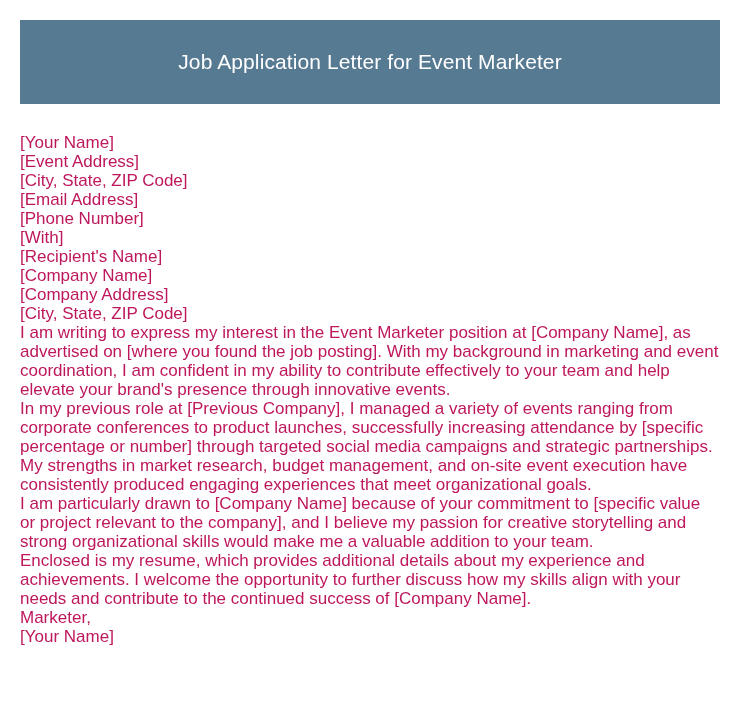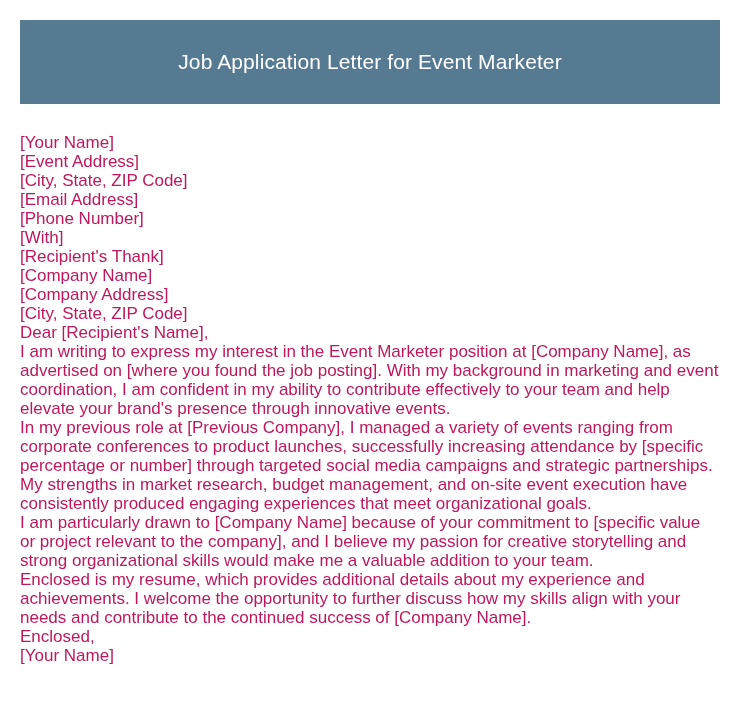--- a/index.html
+++ b/index.html
@@ -51,24 +51,23 @@
   <h1>Job Application Letter for Event Marketer</h1>
 </div>
 
 <div class="letter">
   <p>[Your Name]</p>
   <p>[Event Address]</p>
   <p>[City, State, ZIP Code]</p>
   <p>[Email Address]</p>
   <p>[Phone Number]</p>
   <p>[With]</p>
-  <p>[Recipient's Thank]</p>
+  <p>[Recipient's Name]</p>
   <p>[Company Name]</p>
   <p>[Company Address]</p>
   <p>[City, State, ZIP Code]</p>
-  <p>Dear [Recipient's Name],</p>
   <p>I am writing to express my interest in the Event Marketer position at [Company Name], as advertised on [where you found the job posting]. With my background in marketing and event coordination, I am confident in my ability to contribute effectively to your team and help elevate your brand's presence through innovative events.</p>
   <p>In my previous role at [Previous Company], I managed a variety of events ranging from corporate conferences to product launches, successfully increasing attendance by [specific percentage or number] through targeted social media campaigns and strategic partnerships. My strengths in market research, budget management, and on-site event execution have consistently produced engaging experiences that meet organizational goals.</p>
   <p>I am particularly drawn to [Company Name] because of your commitment to [specific value or project relevant to the company], and I believe my passion for creative storytelling and strong organizational skills would make me a valuable addition to your team.</p>
   <p>Enclosed is my resume, which provides additional details about my experience and achievements. I welcome the opportunity to further discuss how my skills align with your needs and contribute to the continued success of [Company Name].</p>
-  <p>Enclosed,</p>
+  <p>Marketer,</p>
   <p>[Your Name]</p>
 </div>
 
 </body></html>

